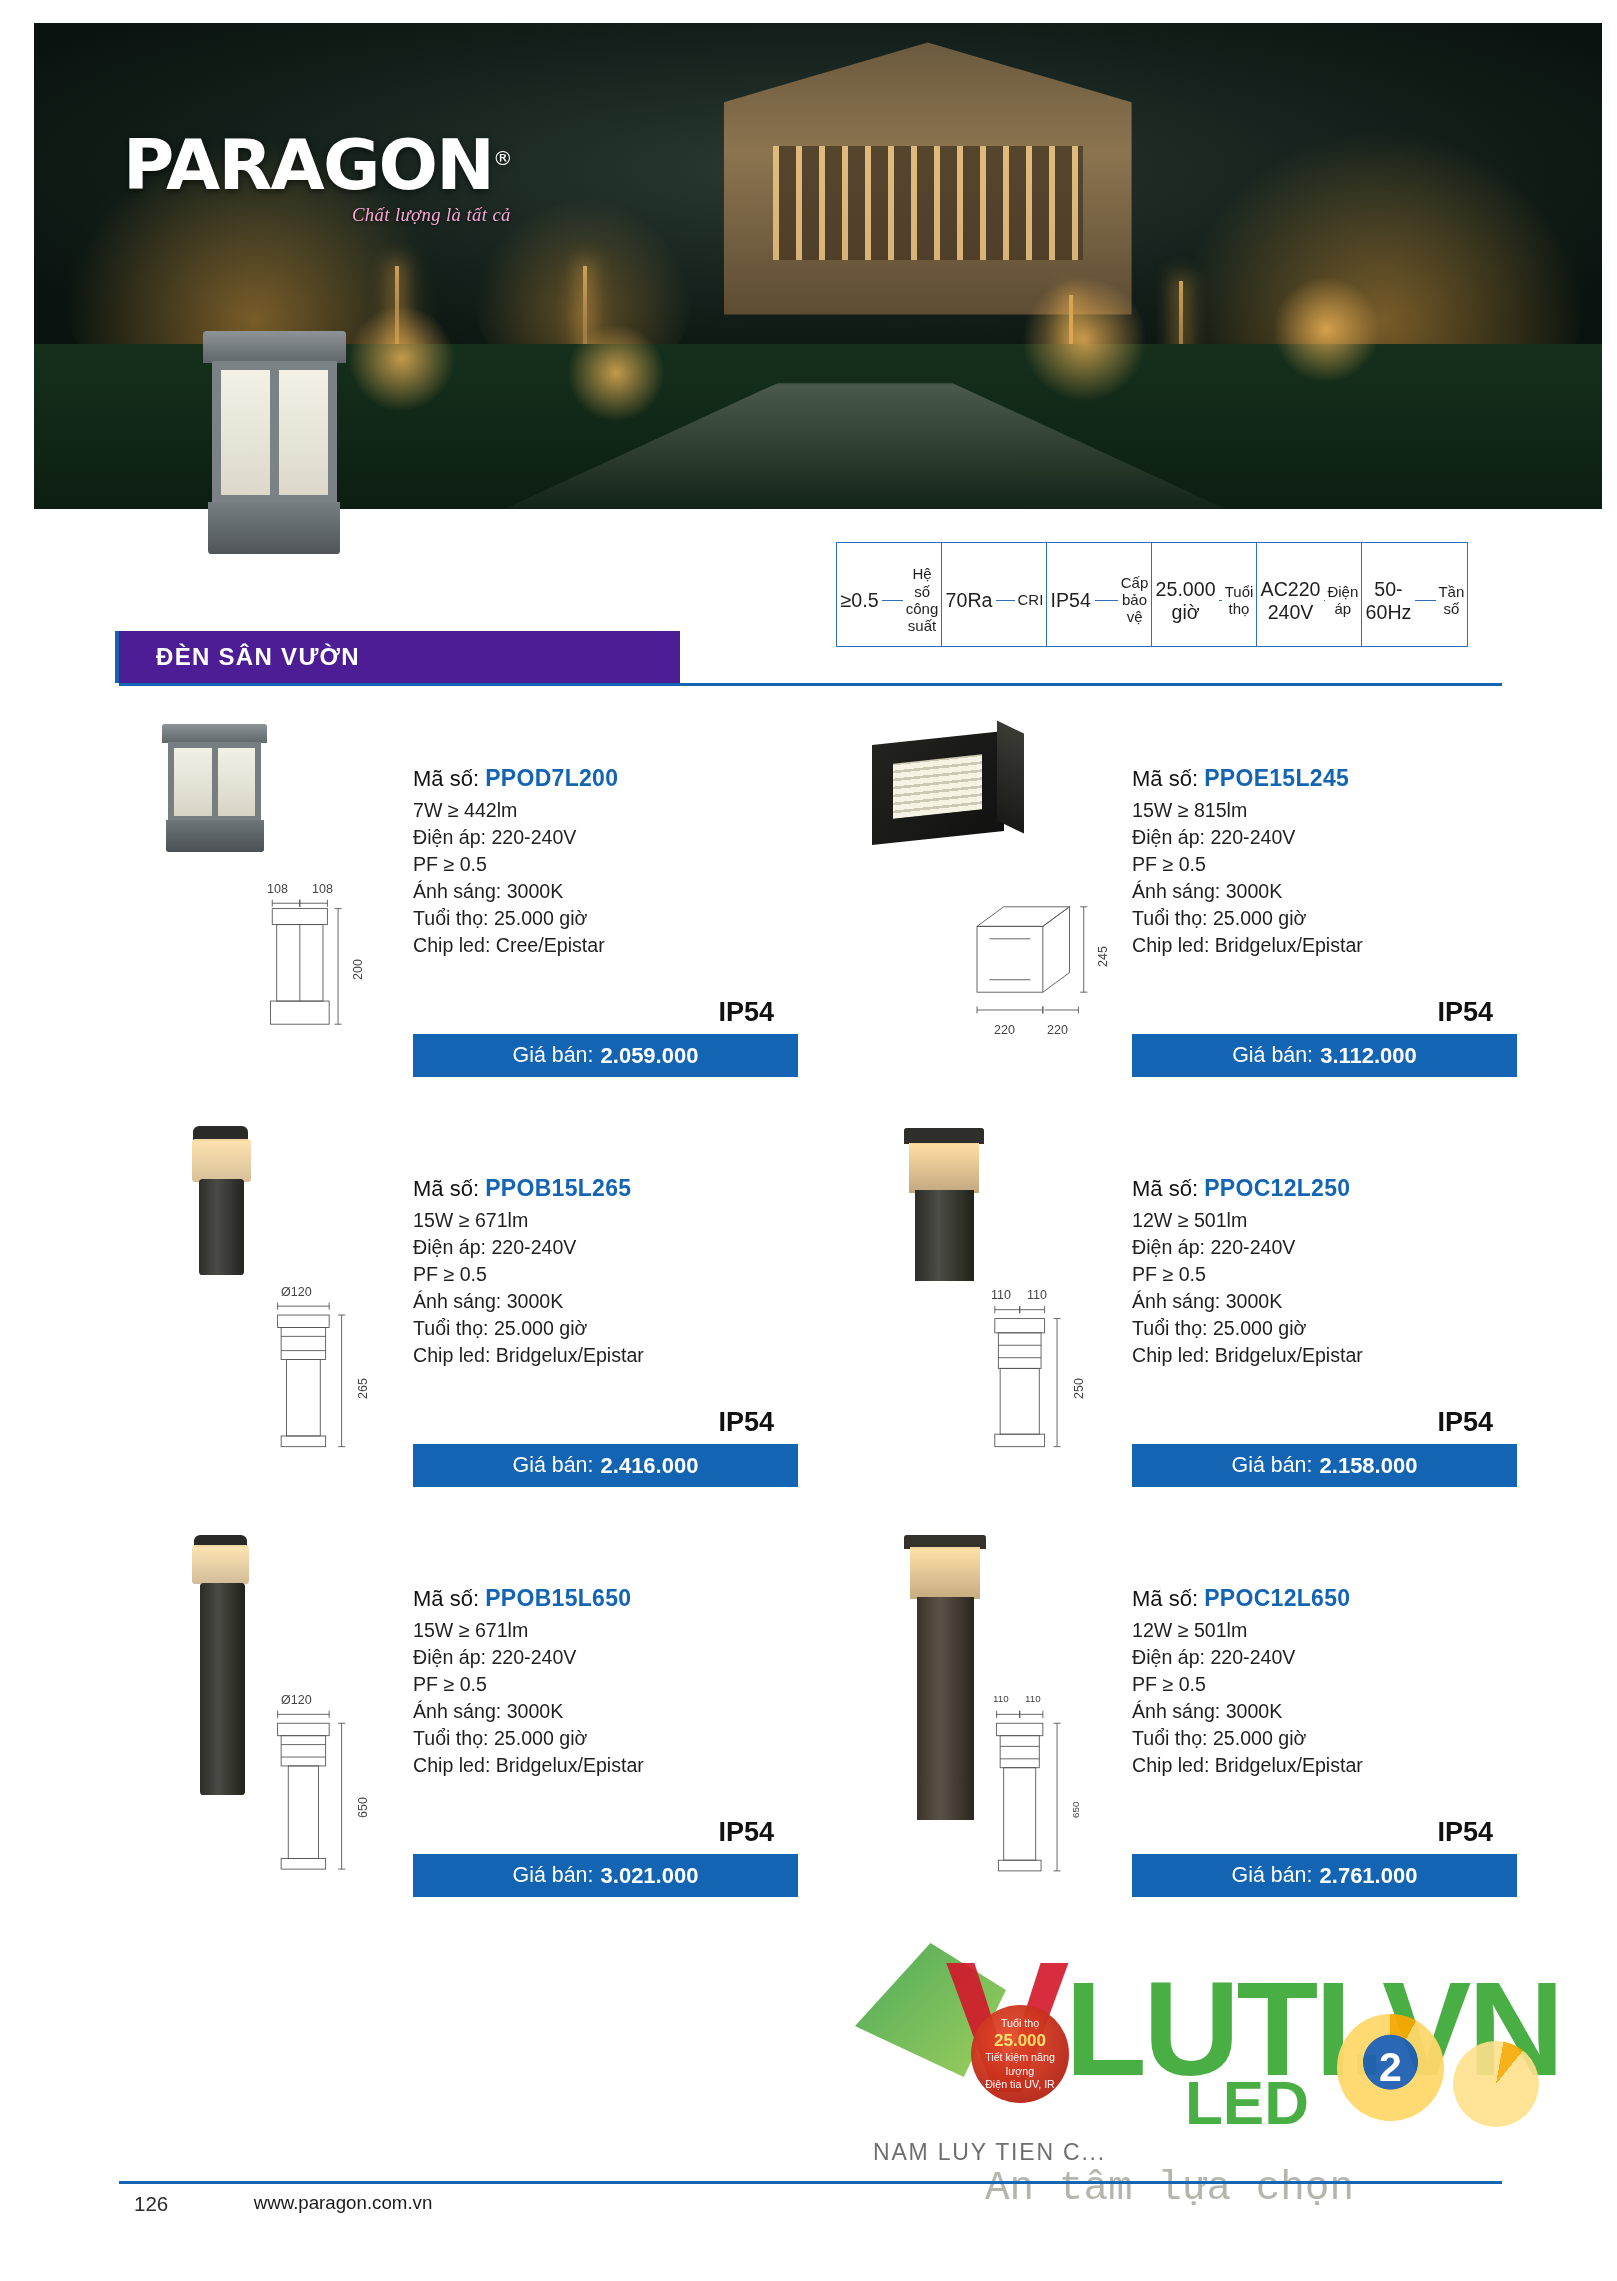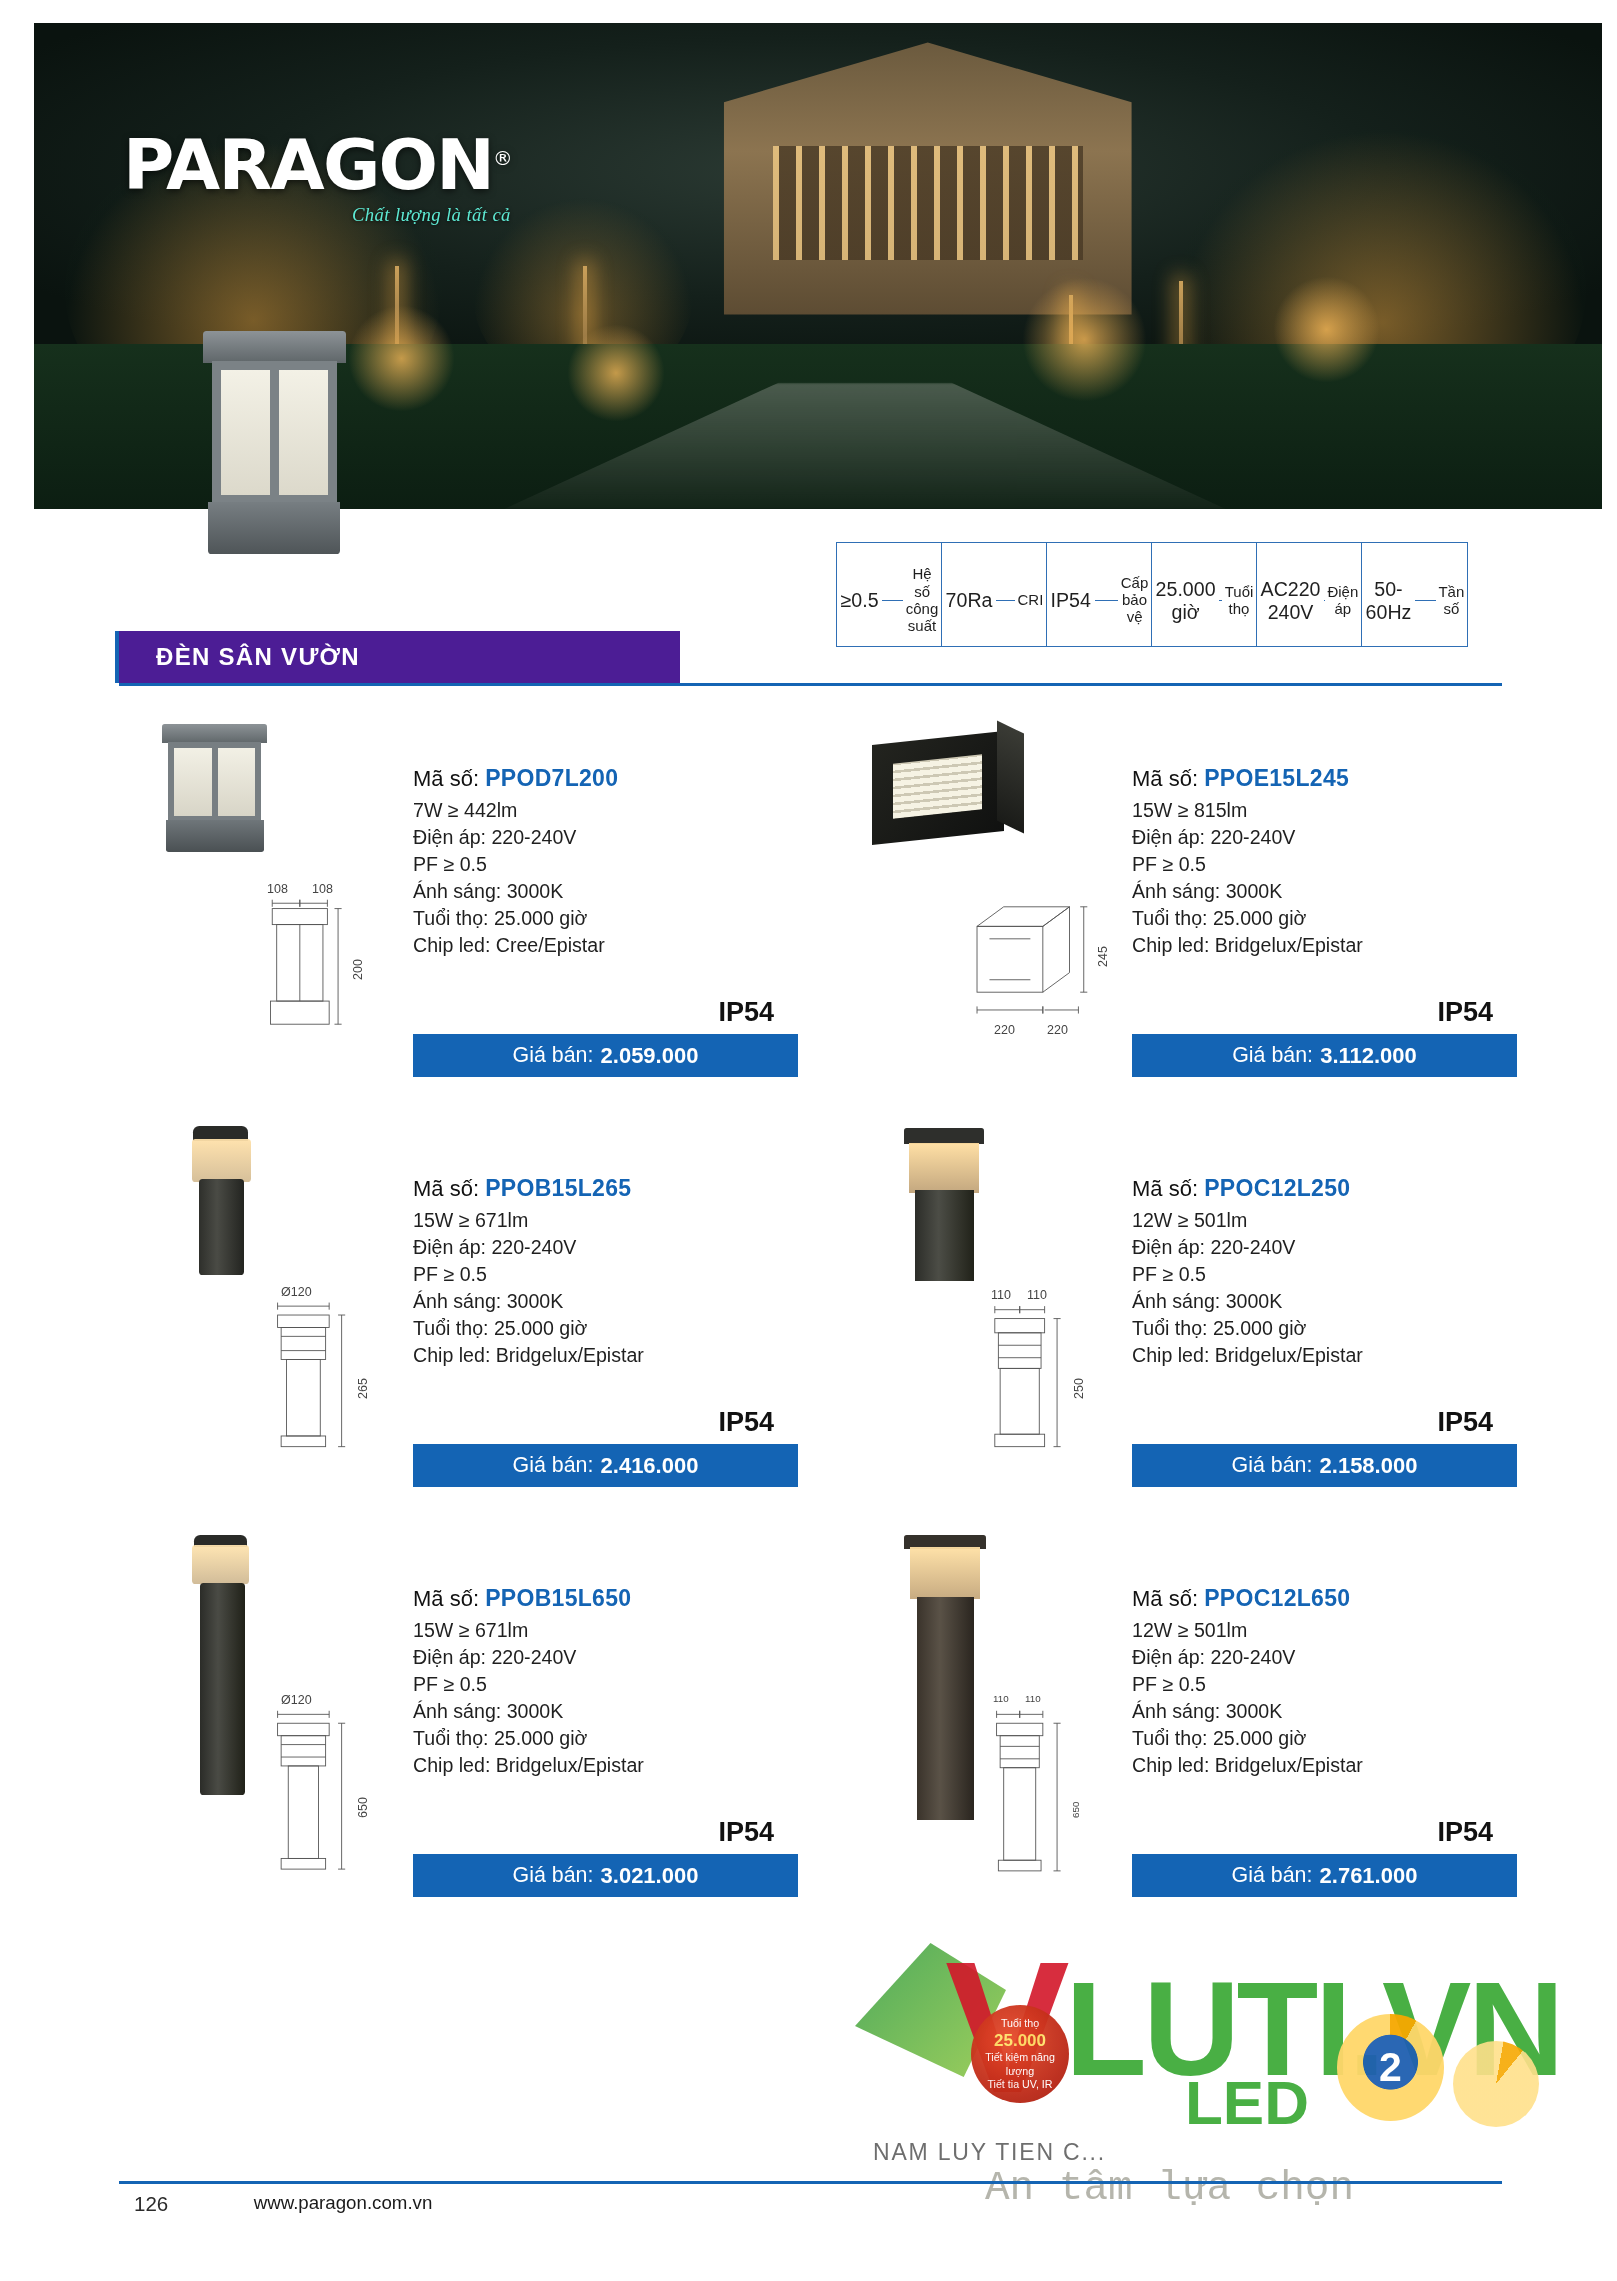--- a/index.html
+++ b/index.html
@@ -88,21 +88,21 @@
     color: #ffffff;
     line-height: 1;
     text-shadow: 0 1.8px 7.1px rgba(0,0,0,.6);
   }
   .logo-reg {
     font-size: 19.6px; vertical-align: super; font-weight: 400;
   }
   .logo-slogan {
     font-family: "Liberation Serif", serif;
     font-style: italic;
-    color: #5eead4;
+    color: #f9a8d4;
     font-size: 18.7px;
     text-align: right;
     margin-top: 3.6px;
     letter-spacing: 0.4px;
     text-shadow: 0 0.9px 3.6px rgba(0,0,0,.7);
   }
 
   
   .hero-lamp {
     position: absolute; left: 203px; top: 331px; width: 143px; height: 241px; z-index: 6;
@@ -681,21 +681,21 @@
 
   <div class="wm wm-leaf"></div>
   <div class="wm wm-v">V</div>
   <div class="wm wm-luti">LUTI.VN</div>
   <div class="wm wm-led">LED</div>
   <div class="wm wm-sub">NAM LUY TIEN C...</div>
   <div class="wm wm-badge">
     <span>Tuổi thọ</span>
     <span class="bnum">25.000</span>
     <span>Tiết kiệm năng lượng</span>
-    <span>Tiết tia UV, IR</span>
+    <span>Điện tia UV, IR</span>
   </div>
   <div class="wm wm-star">2</div>
   <div class="wm wm-star2"></div>
   <div class="wm wm-tag">An tâm lựa chọn</div>
 
   <div class="footer-rule"></div>
   <div class="footer">
     <div class="pg-num">126</div>
     <div class="footer-site">www.paragon.com.vn</div>
   </div>

